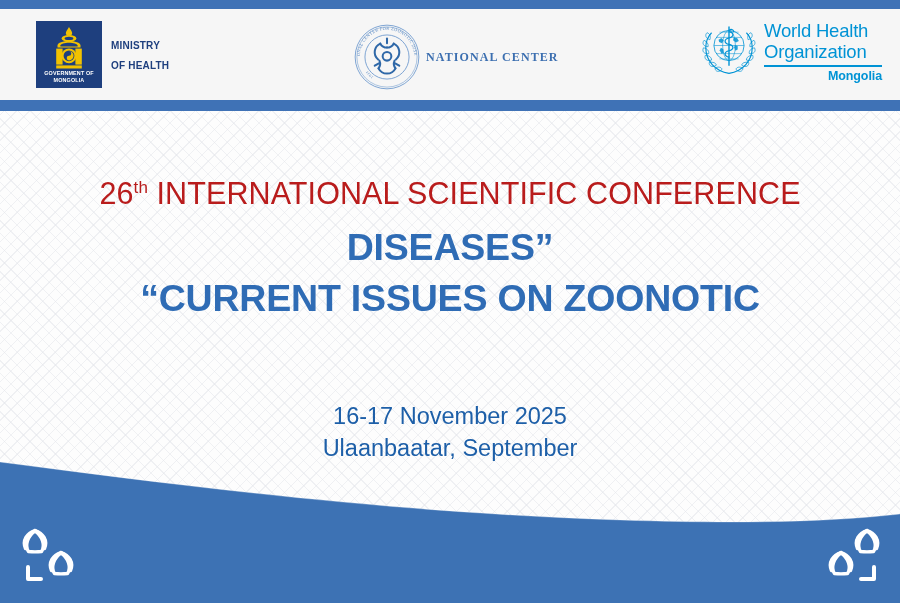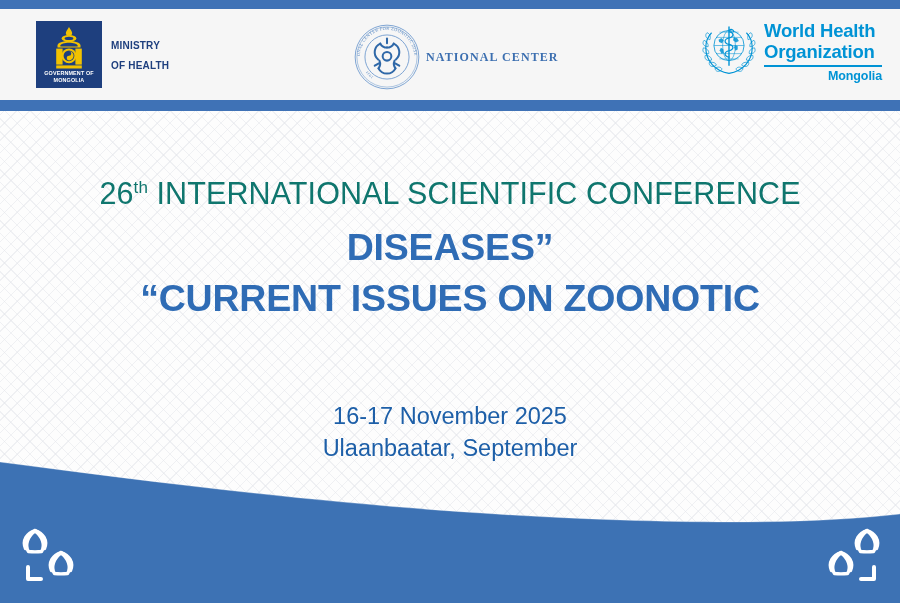--- a/index.html
+++ b/index.html
@@ -107,21 +107,21 @@
     position: absolute;
     left: 700px; top: 20px;
     display: flex;
     align-items: flex-start;
   }
   .who-emblem { width: 58px; height: 58px; }
   .who-text { margin-left: 6px; margin-top: 1px; }
   .who-title {
     color: #0093d5;
     font-size: 18.5px;
-    font-weight: bold;
+    font-weight: normal;
     line-height: 20.5px;
     letter-spacing: -0.2px;
   }
   .who-underline {
     width: 118px; height: 1.5px;
     background: #0093d5;
     margin: 3px 0 2px 0;
   }
   .who-country {
     color: #0093d5;
@@ -145,21 +145,21 @@
 
   
   .title-block {
     position: absolute;
     left: 0; top: 111px;
     width: 900px;
     text-align: center;
   }
   .line-conference {
     margin-top: 63px;
-    color: #0f766e;
+    color: #b91c1c;
     font-size: 30.5px;
     font-weight: normal;
     letter-spacing: 0.1px;
     line-height: 38px;
     white-space: nowrap;
   }
   .line-conference sup {
     font-size: 17px;
     vertical-align: super;
     line-height: 0;

